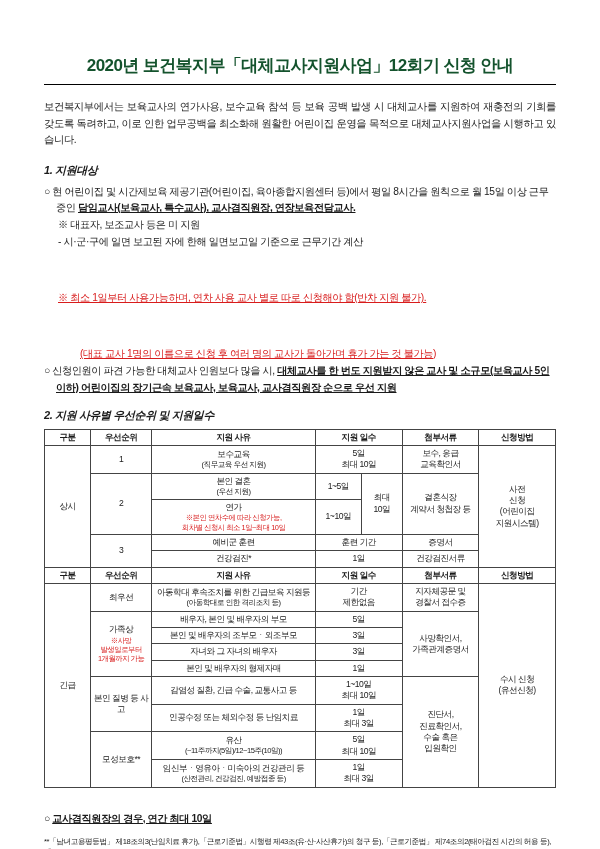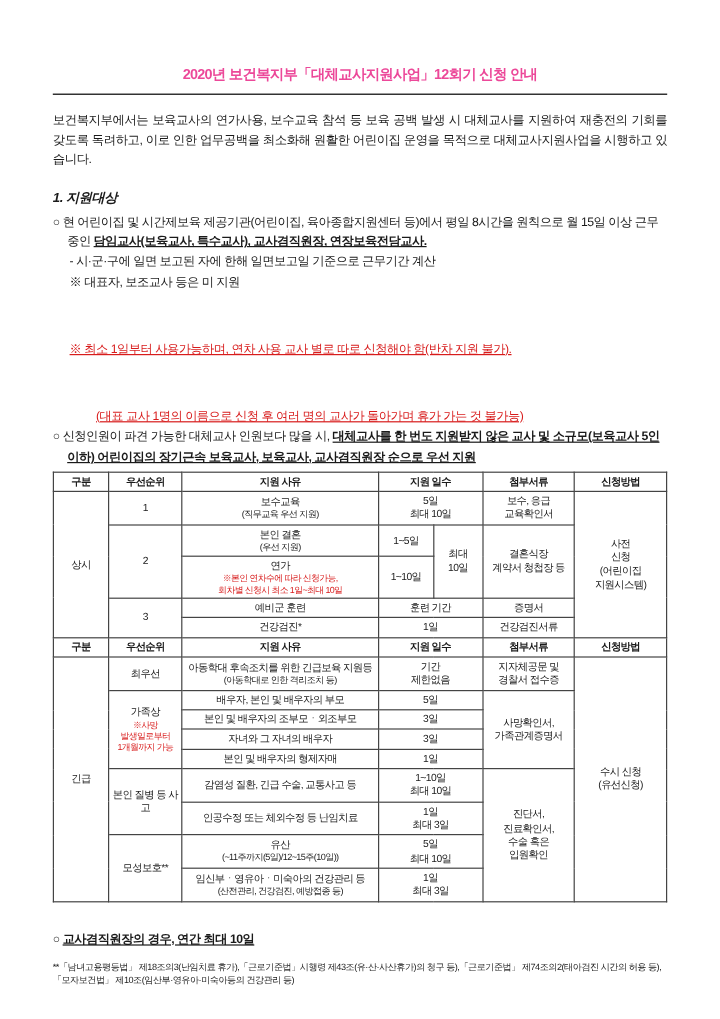--- a/index.html
+++ b/index.html
@@ -15,26 +15,26 @@
     overflow: hidden;
   }
   .page {
     position: relative;
     width: 600px;
     height: 849px;
     box-sizing: border-box;
     padding: 48px 44px 10px 44px;
   }
   .doc-title {
-    font-size: 12px;
+    font-size: 17px;
     font-weight: bold;
     letter-spacing: -0.6px;
     text-align: center;
     margin: 6px 0 0 0;
-    color: #ec4899;
+    color: #14532d;
   }
   .title-rule {
     border: none;
     border-top: 1.6px solid #000;
     margin: 7px 0 14px 0;
   }
   .intro {
     font-size: 10.3px;
     line-height: 1.62;
     letter-spacing: -0.35px;
@@ -112,35 +112,36 @@
   <hr class="title-rule">
 
   <p class="intro">보건복지부에서는 보육교사의 연가사용, 보수교육 참석 등 보육 공백 발생 시 대체교사를 지원하여 재충전의 기회를 갖도록 독려하고, 이로 인한 업무공백을 최소화해 원활한 어린이집 운영을 목적으로 대체교사지원사업을 시행하고 있습니다.</p>
 
   <div class="sec-head">1. 지원대상</div>
 
   <p class="lvl1">
     ○ <span>현 어린이집 및 시간제보육 제공기관(어린이집, 육아종합지원센터 등)에서 평일 8시간을 원칙으로 월 15일 이상 근무 중인 </span><span class="ul bold">담임교사(보육교사, 특수교사), 교사겸직원장, 연장보육전담교사.</span>
   </p>
   <p class="lvl2">
+    <span>※ 대표자, 보조교사 등은 미 지원</span>
+  </p>
+  <p class="lvl2">
     - <span>시·군·구에 일면 보고된 자에 한해 일면보고일 기준으로 근무기간 계산</span>
-  </p>
-  <p class="lvl2">
-    <span>※ 대표자, 보조교사 등은 미 지원</span>
   </p>
   <p class="lvl2 redline">
     <span>※ 최소 1일부터 사용가능하며, 연차 사용 교사 별로 따로 신청해야 함(반차 지원 불가).</span>
   </p>
   <p class="lvl2 redline indent-36">
     <span>(대표 교사 1명의 이름으로 신청 후 여러 명의 교사가 돌아가며 휴가 가는 것 불가능)</span>
   </p>
   <p class="lvl1">
     ○ <span>신청인원이 파견 가능한 대체교사 인원보다 많을 시, </span><span class="ul bold">대체교사를 한 번도 지원받지 않은 교사 및 소규모(보육교사 5인 이하) 어린이집의 장기근속 보육교사, 보육교사, 교사겸직원장 순으로 우선 지원</span>
   </p>
 
+  <div class="sec-head">2. 지원 사유별 우선순위 및 지원일수</div>
 
   <table class="grid">
     <colgroup>
       <col style="width:9%">
         <col style="width:12%">
         <col style="width:32%">
       <col style="width:9%">
         <col style="width:8%">
         <col style="width:15%">
         <col style="width:15%">

